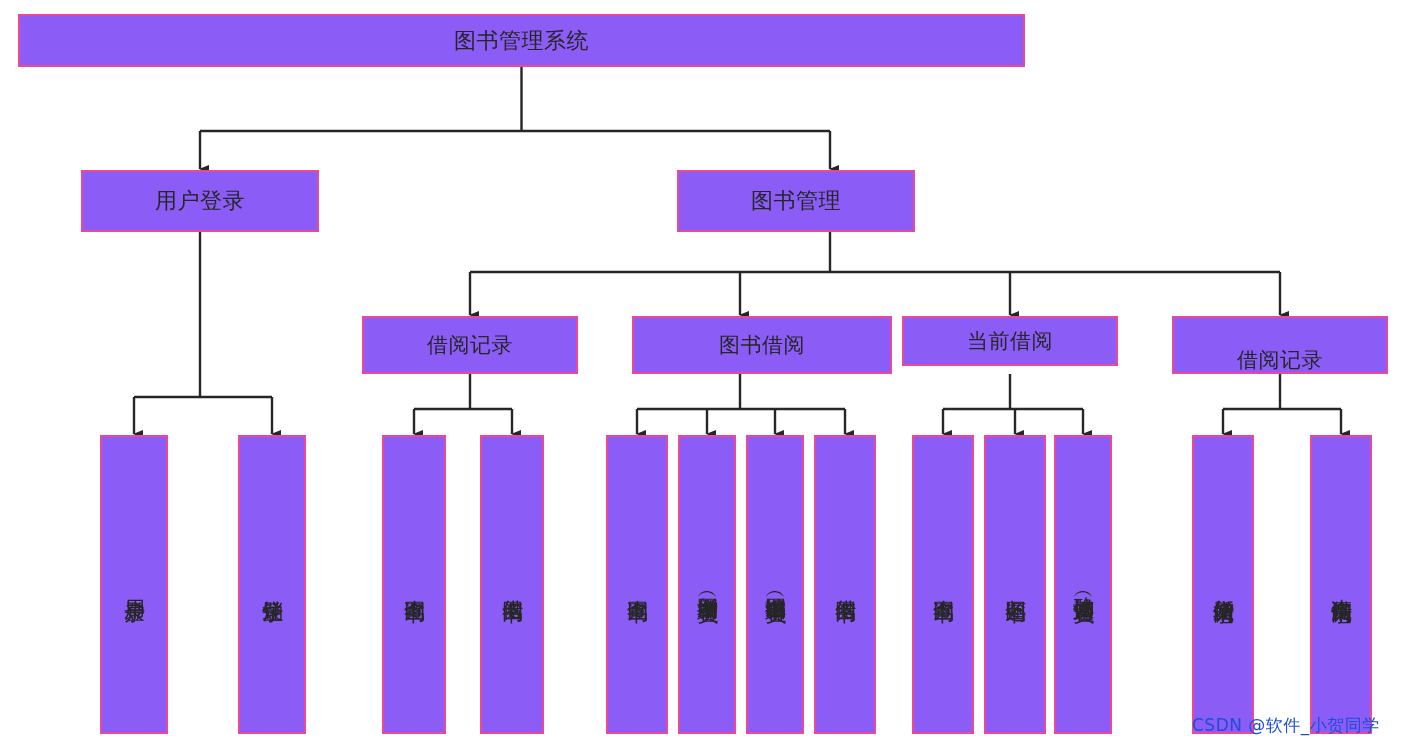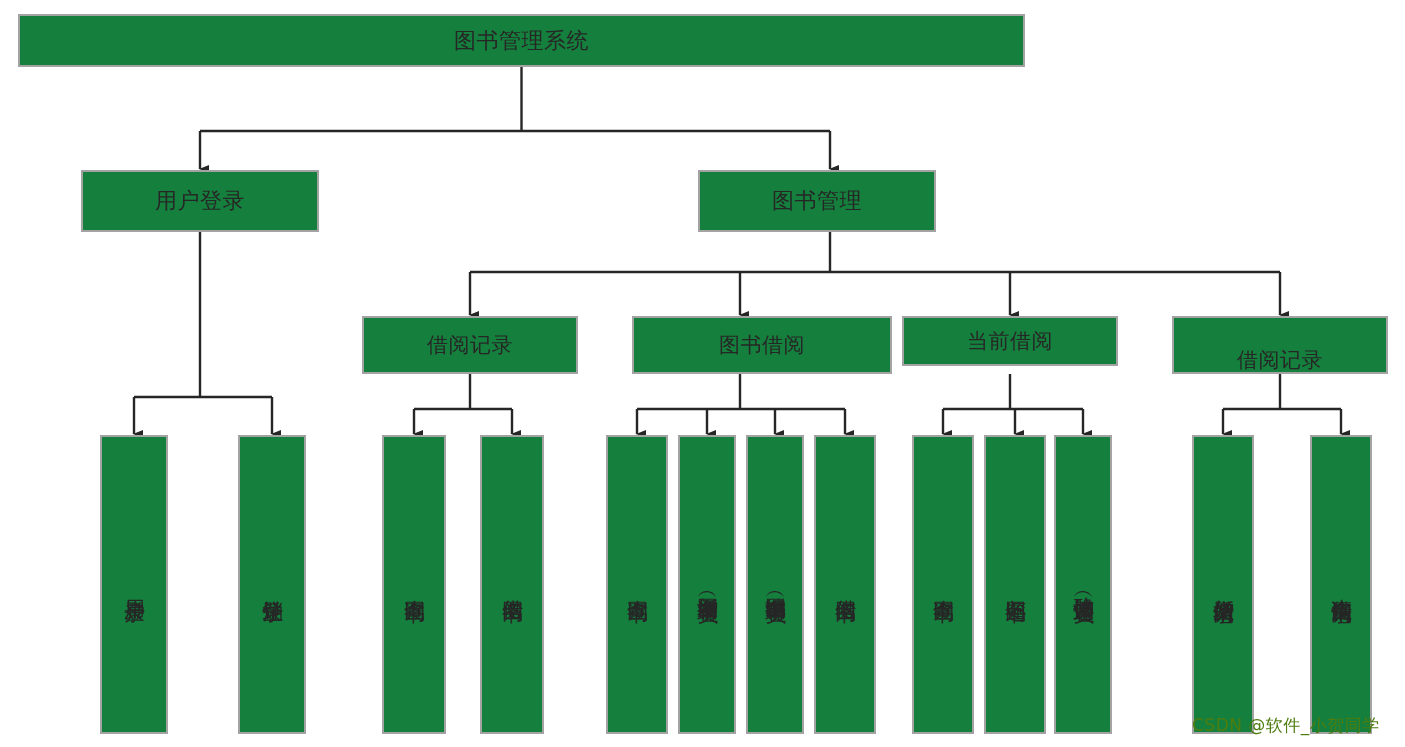--- a/index.html
+++ b/index.html
@@ -21,22 +21,22 @@
     position: absolute;
     left: 0;
     top: 0;
     width: 1405px;
     height: 747px;
     pointer-events: none;
   }
   .node {
     position: absolute;
     box-sizing: border-box;
-    background: #15803d;
-    border: 2px solid #a3a3a3;
+    background: #8b5cf6;
+    border: 2px solid #ec4899;
     display: flex;
     align-items: center;
     justify-content: center;
     color: #262626;
   }
   .node .label {
     font-size: 21px;
     line-height: 1.15;
     letter-spacing: 0.5px;
     white-space: nowrap;
@@ -52,21 +52,21 @@
     line-height: 1.22;
     letter-spacing: 1px;
     white-space: nowrap;
     max-height: 285px;
   }
   .node.root .label { font-size: 22px; }
   .node.level2 .label { font-size: 22px; }
   .node.level3 .label { font-size: 21px; }
   .watermark {
     position: absolute;
-    color: #4d7c0f;
+    color: #1d4ed8;
     font-size: 17px;
     letter-spacing: 0.5px;
     white-space: nowrap;
     user-select: none;
   }
 </style>
 </head>
 <body>
 
 <div id="canvas">
@@ -114,21 +114,21 @@
       </g>
   </svg>
 
   <div id="nodes-layer">
       <div class="node root" id="node-root" style="left: 18px; top: 14px; width: 1007px; height: 53px;">
         <span class="label">图书管理系统</span>
       </div>
       <div class="node level2" id="node-login" style="left: 81px; top: 170px; width: 238px; height: 62px;">
         <span class="label">用户登录</span>
       </div>
-      <div class="node level2" id="node-bookmgmt" style="left: 698px; top: 170px; width: 238px; height: 62px;">
+      <div class="node level2" id="node-bookmgmt" style="left: 677px; top: 170px; width: 238px; height: 62px;">
         <span class="label">图书管理</span>
       </div>
       <div class="node level3" id="node-newbook" style="left: 362px; top: 316px; width: 216px; height: 58px;">
         <span class="label">借阅记录</span>
       </div>
       <div class="node level3" id="node-borrow" style="left: 632px; top: 316px; width: 260px; height: 58px;">
         <span class="label">图书借阅</span>
       </div>
       <div class="node level3" id="node-current" style="left: 902px; top: 316px; width: 216px; height: 50px;">
         <span class="label">当前借阅</span>

